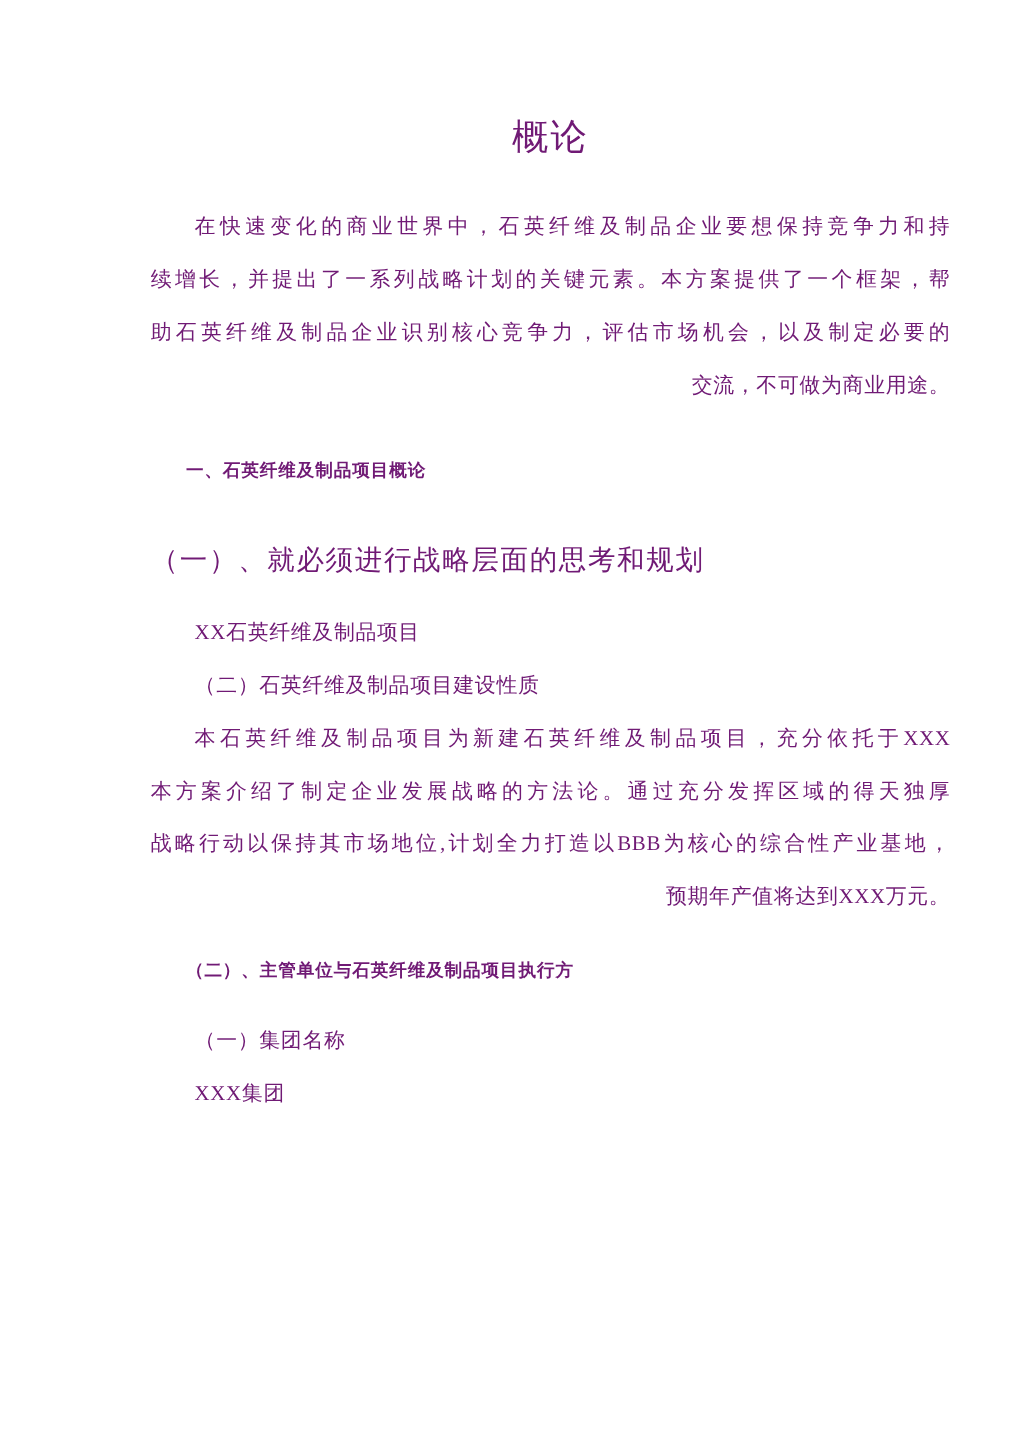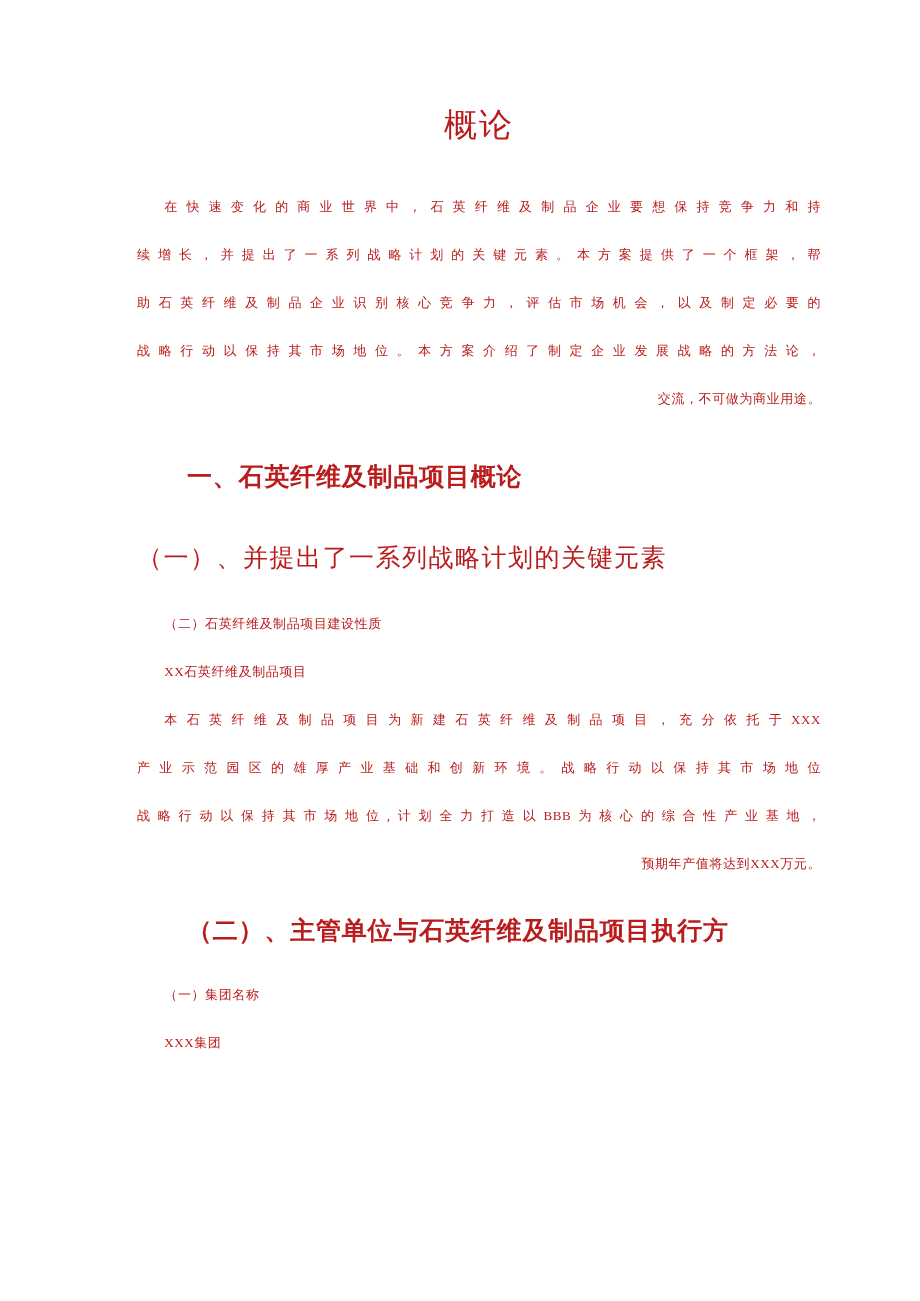--- a/index.html
+++ b/index.html
@@ -6,49 +6,49 @@
     margin: 0;
     padding: 0;
     background: #ffffff;
   }
   .page {
     position: relative;
     width: 920px;
     min-height: 1301px;
     box-sizing: border-box;
     background: #ffffff;
-    color: #b91c1c;
+    color: #701a75;
     font-family: "Liberation Serif", "DejaVu Serif", serif;
-    padding: 0 99px 60px 137px;
+    padding: 0 56px 60px 137px;
     overflow: hidden;
   }
   .title {
     margin: 105px 0 0 0;
     font-size: 33px;
     font-weight: 400;
     line-height: 40px;
     text-align: center;
     letter-spacing: 2px;
   }
   .para { margin: 0; }
   .line, .jline, .jlast {
-    font-size: 13px;
+    font-size: 19px;
     line-height: 48px;
     letter-spacing: 0.6px;
   }
   .jline {
     text-align: justify;
     text-align-last: justify;
     text-justify: inter-ideograph;
   }
   .jlast { text-align: right; }
   .ind2 { text-indent: 2.1em; }
   .h-bold {
     margin: 0;
-    font-size: 25px;
+    font-size: 16px;
     font-weight: 700;
     line-height: 30px;
     letter-spacing: 0.8px;
     text-indent: 2em;
   }
   .h-large {
     margin: 0;
     font-size: 25px;
     font-weight: 400;
     line-height: 36px;
@@ -66,36 +66,35 @@
 <body>
 
 <div class="page">
 
   <h1 class="title">概论</h1>
 
   <div class="para mt38">
     <div class="jline ind2">在快速变化的商业世界中，石英纤维及制品企业要想保持竞争力和持</div>
     <div class="jline">续增长，并提出了一系列战略计划的关键元素。本方案提供了一个框架，帮</div>
     <div class="jline">助石英纤维及制品企业识别核心竞争力，评估市场机会，以及制定必要的</div>
-    <div class="jline">战略行动以保持其市场地位。本方案介绍了制定企业发展战略的方法论，</div>
     <div class="jlast">交流，不可做为商业用途。</div>
   </div>
 
   <h2 class="h-bold mt39">一、石英纤维及制品项目概论</h2>
 
-  <h2 class="h-large mt48">（一）、并提出了一系列战略计划的关键元素</h2>
+  <h2 class="h-large mt48">（一）、就必须进行战略层面的思考和规划</h2>
 
   <div class="para mt24">
+    <div class="line ind2">XX石英纤维及制品项目</div>
     <div class="line ind2">（二）石英纤维及制品项目建设性质</div>
-    <div class="line ind2">XX石英纤维及制品项目</div>
   </div>
 
   <div class="para">
     <div class="jline ind2">本石英纤维及制品项目为新建石英纤维及制品项目，充分依托于XXX</div>
-    <div class="jline">产业示范园区的雄厚产业基础和创新环境。战略行动以保持其市场地位</div>
+    <div class="jline">本方案介绍了制定企业发展战略的方法论。通过充分发挥区域的得天独厚</div>
     <div class="jline">战略行动以保持其市场地位,计划全力打造以BBB为核心的综合性产业基地，</div>
     <div class="jlast">预期年产值将达到XXX万元。</div>
   </div>
 
   <h2 class="h-bold mt28">（二）、主管单位与石英纤维及制品项目执行方</h2>
 
   <div class="para mt25">
     <div class="line ind2">（一）集团名称</div>
     <div class="line ind2">XXX集团</div>
   </div>

